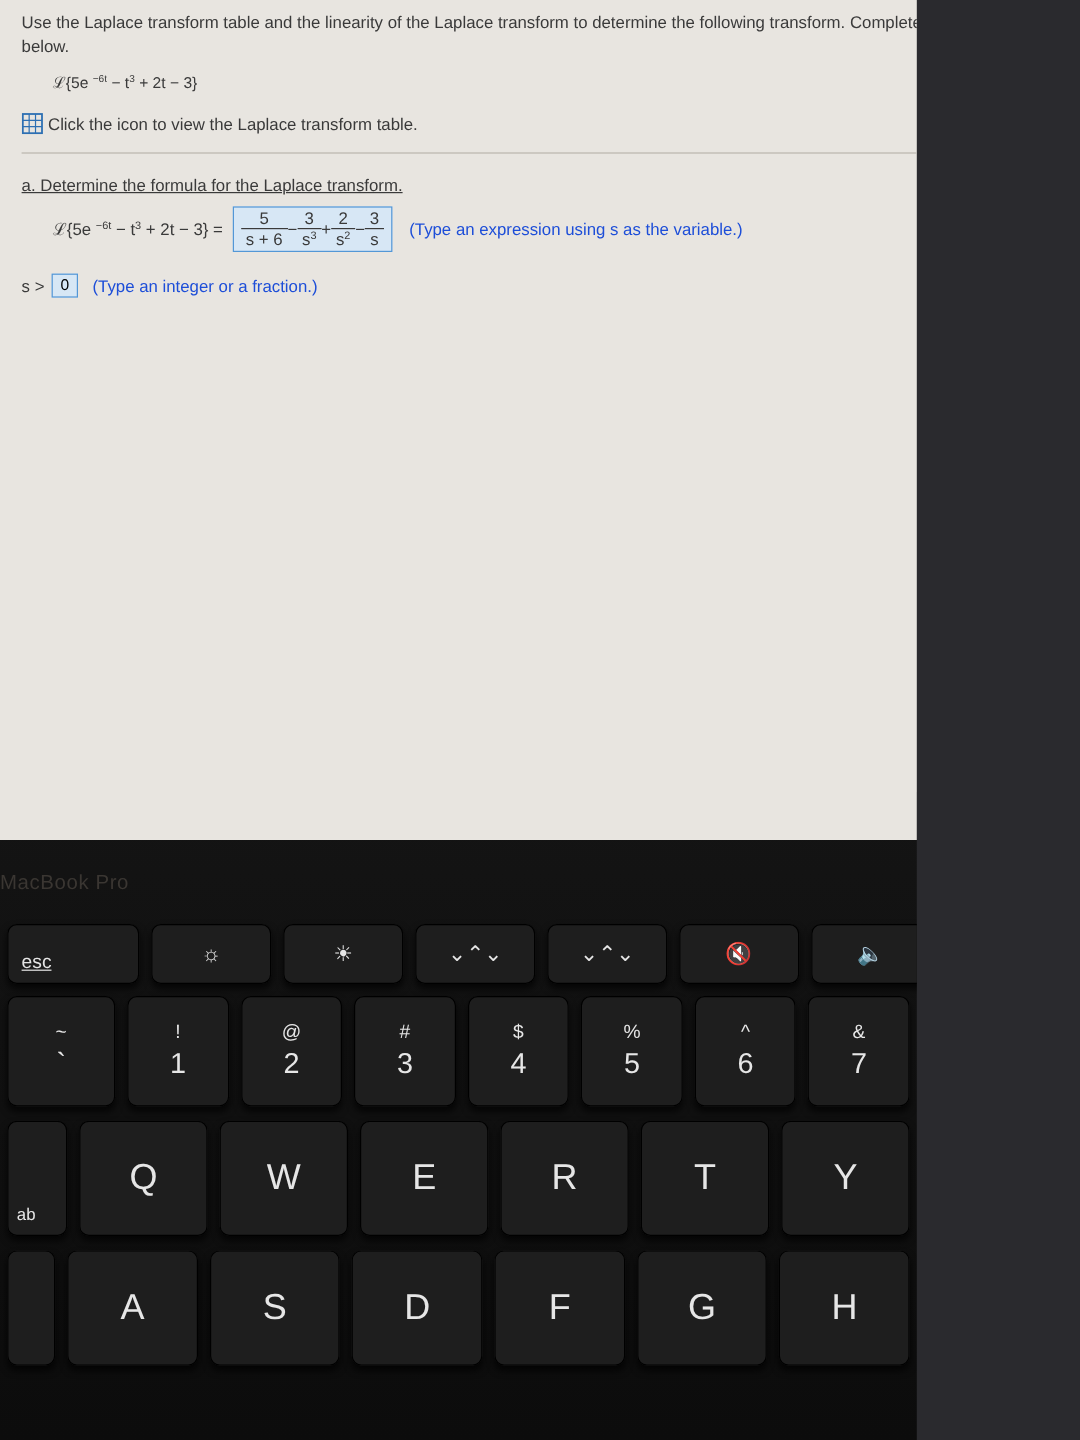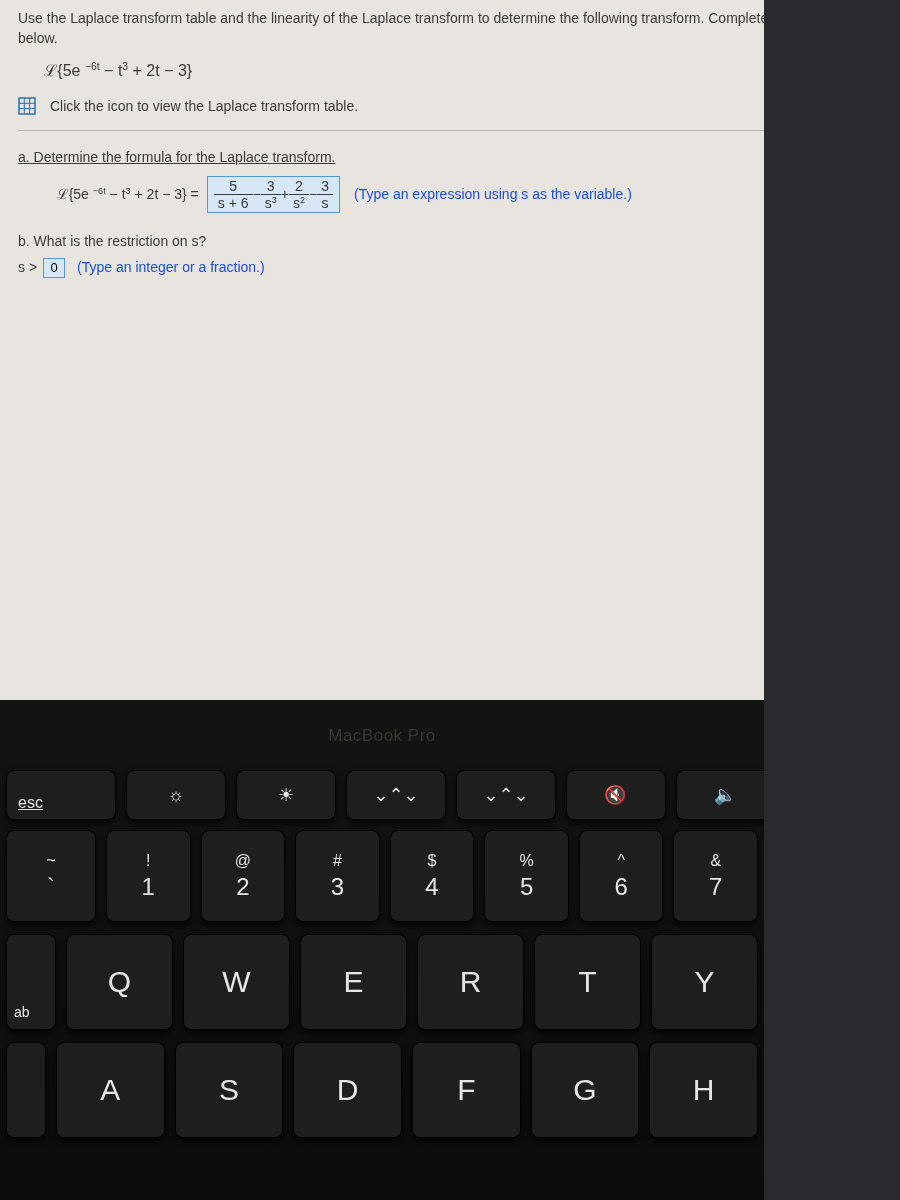--- a/index.html
+++ b/index.html
@@ -12,48 +12,48 @@
 }
 
 .screen {
   position:absolute; left:0; top:0; width:900px; height:700px;
   background:#e8e5e0;
   color:#3a3a3a; font-size:14px; line-height:1.45;
   padding:8px 18px 18px 18px;
 }
 
 .prompt { margin-bottom:10px; font-size:14px; }
-.expr   { margin:6px 0 14px 26px; font-size:16px; }
+.expr   { margin:6px 0 14px 26px; font-size:13px; }
 sup { font-size:.65em; vertical-align:.6em; }
 .nowrap{ white-space:nowrap; }
 
-.table-link { display:flex; align-items:center; gap:14px; color:#2d6fb3; margin-bottom:14px; }
+.table-link { display:flex; align-items:center; gap:4px; color:#2d6fb3; margin-bottom:14px; }
 .table-link svg { flex:0 0 auto; }
 .table-link span { color:#3a3a3a; }
 
 hr.div { border:none; border-top:1px solid #b9b5ad; margin:0 0 16px 0; }
 
 .sec-a { margin-bottom:18px; }
 .sec-a .lab { margin-bottom:8px;text-decoration:underline; }
-.eq-row { display:flex; align-items:center; gap:8px; flex-wrap:nowrap; margin-left:39px;}
+.eq-row { display:flex; align-items:center; gap:8px; flex-wrap:nowrap; margin-left:26px;}
 .frac { display:inline-flex; flex-direction:column; align-items:center; vertical-align:middle; }
 .frac .num,.frac .den { padding:0 4px; line-height:1; }
 .frac .bar { width:100%; border-top:1.5px solid #3a3a3a; margin:1px 0; }
 .boxed { border:1px solid #5397d6; background:#d7e7f5; padding:2px 6px; display:inline-flex; align-items:center; }
 .hint { margin-left:6px; color:#1d4ed8; }
 
 .sec-b { margin-top:6px; }
 .sec-b .lab { margin-bottom:6px; }
 .restrict { display:flex; align-items:center; gap:6px; margin-left:0;}
 .inputbox { width:22px; height:20px; border:1px solid #5397d6; background:#d7e7f5; text-align:center; font-size:13px; padding:0;}
 .more-btn { position:absolute; top:140px; right:28px; width:34px; height:18px; border:1px solid #aaa; border-radius:9px; display:flex; align-items:center; justify-content:center; gap:3px; color:#888; cursor:pointer; background:#f0ede7;}
 .more-btn span{ width:3px;height:3px;background:#999;border-radius:50%; display:block;}
 
 
-.mbp-text { position:absolute; top:726px; left:0; right:0; text-align:center; font-size:17px; color:#3a3632; font-family:"Helvetica Neue",Arial,sans-serif; letter-spacing:.5px; }
+.mbp-text { position:absolute; top:726px; left:0; right:0; text-align:left; font-size:17px; color:#3a3632; font-family:"Helvetica Neue",Arial,sans-serif; letter-spacing:.5px; }
 
 .keyboard { position:absolute; top:770px; left:0; right:0; padding:0 6px; }
 
 .krow { display:flex; gap:10px; }
 .key {
   position:relative;
   background:#1e1e1e; color:#e6e6e6;
   border-radius:8px;
   display:flex; flex-direction:column; align-items:center; justify-content:center;
   height:80px;
@@ -140,21 +140,20 @@
               <span class="num">3</span>
               <span class="bar"></span>
               <span class="den">s</span>
             </span>
           </span>
         <span class="hint">(Type an expression using s as the variable.)</span>
       </div>
     </div>
 
     <div class="sec-b">
-      <p class="lab">b. What is the restriction on s?</p>
       <div class="restrict">
         <span>s &gt;</span>
         <input class="inputbox" value="0" style="">
         <span class="hint">(Type an integer or a fraction.)</span>
       </div>
     </div>
   </div>
 
   <div class="mbp-text">MacBook Pro</div>
 

